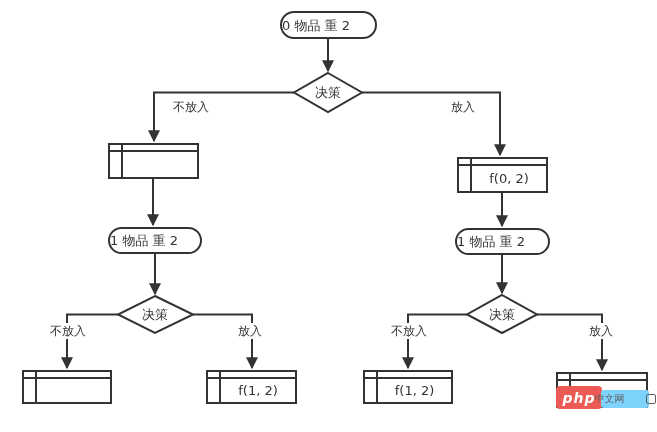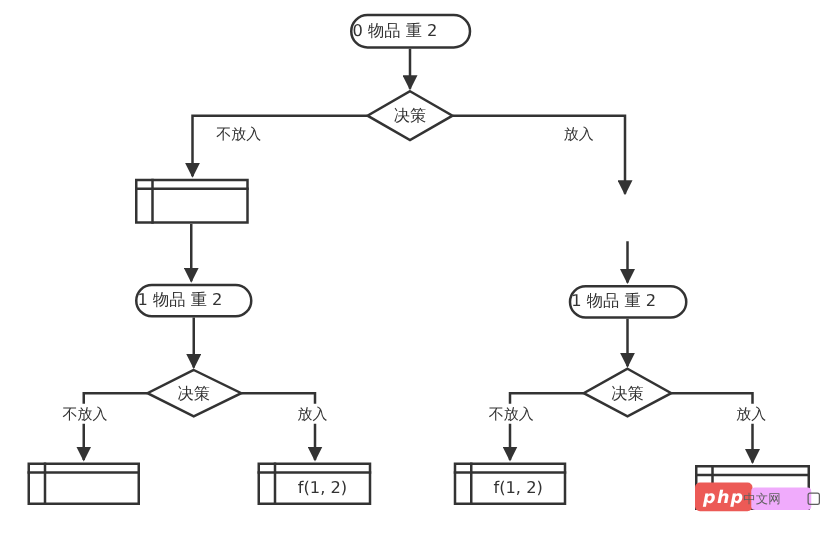--- a/index.html
+++ b/index.html
@@ -27,21 +27,21 @@
   }
   .diamond-label{
     position:absolute;transform:translate(-50%,-50%);font-size:13px;white-space:nowrap;
   }
   .wm-php{
     position:absolute;left:556px;top:386px;width:46px;height:23px;background:#ec5a56;
     border-radius:4px;color:#ffffff;font-style:italic;font-weight:bold;font-size:14px;
     display:flex;align-items:center;justify-content:center;letter-spacing:1px;
   }
   .wm-cn{
-    position:absolute;left:601px;top:390px;width:48px;height:18px;background:#f0abfc;
+    position:absolute;left:601px;top:390px;width:48px;height:18px;background:#7dd3fc;
     border-radius:3px;color:#5f5f5f;font-size:10px;
     display:flex;align-items:center;justify-content:center;gap:21px;white-space:nowrap;
   }
   .wm-icon{width:8px;height:8px;border:1px solid #5f5f5f;border-radius:2px;flex:0 0 auto;}
 </style>
 </head>
 <body>
 
 <div class="canvas">
 
@@ -78,20 +78,25 @@
     <span>1 物品 重 2</span>
   </div>
   <div class="node terminal" style="left:455px;top:228px;width:95px;height:27px;">
     <span>1 物品 重 2</span>
   </div>
 
   <div class="node storage" style="left:108px;top:143px;width:91px;height:36px;">
     <i class="h-rule"></i>
     <i class="v-rule"></i>
   </div>
+  <div class="node storage" style="left:457px;top:157px;width:91px;height:36px;">
+    <i class="h-rule"></i>
+    <i class="v-rule"></i>
+    <span class="lbl">f(0, 2)</span>
+  </div>
   <div class="node storage" style="left:22px;top:370px;width:90px;height:34px;">
     <i class="h-rule"></i>
     <i class="v-rule"></i>
   </div>
   <div class="node storage" style="left:206px;top:370px;width:91px;height:34px;">
     <i class="h-rule"></i>
     <i class="v-rule"></i>
     <span class="lbl">f(1, 2)</span>
   </div>
   <div class="node storage" style="left:363px;top:370px;width:90px;height:34px;">

